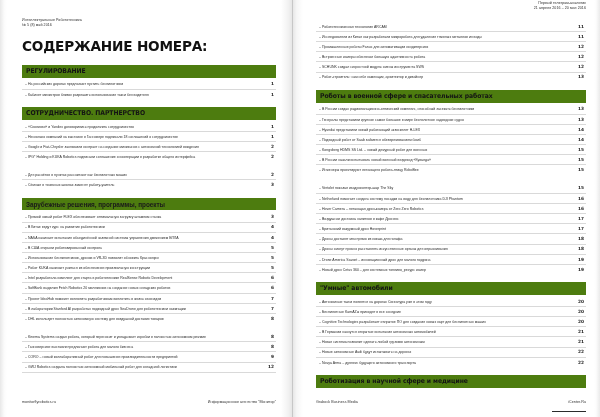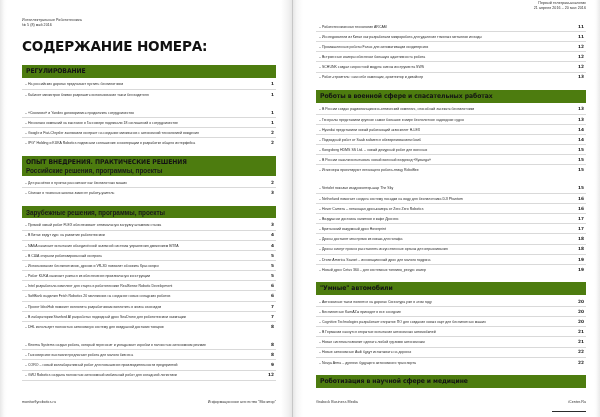--- a/index.html
+++ b/index.html
@@ -217,44 +217,43 @@
               <span class="entry-text">– На российских дорогах предлагают пустить беспилотники</span>
               <span class="entry-page">1</span>
             </div>
             <div class="entry">
               <span class="entry-text">– Кабинет министров близок разрешить использование такси без водителя</span>
               <span class="entry-page">1</span>
             </div>
           </div>
         </div>
         <div class="section">
+          <div class="section-bar">
+            <span class="section-name">СОТРУДНИЧЕСТВО. ПАРТНЕРСТВО</span>
+          </div>
           <div class="entries">
             <div class="entry">
               <span class="entry-text">– «Сколково» и Yandex договорились продолжить сотрудничество</span>
               <span class="entry-page">1</span>
             </div>
             <div class="entry">
               <span class="entry-text">– Несколько компаний на выставке в Ганновере подписали 18 соглашений о сотрудничестве</span>
               <span class="entry-page">1</span>
             </div>
             <div class="entry">
               <span class="entry-text">– Google и Fiat-Chrysler заключили контракт на создание минивэнов с автономной технологией вождения</span>
               <span class="entry-page">2</span>
             </div>
             <div class="entry">
               <span class="entry-text">– IPG* Holding и KUKA Robotics подписали соглашение о кооперации в разработке общего интерфейса</span>
               <span class="entry-page">2</span>
             </div>
           </div>
         </div>
         <div class="section">
-          <div class="section-bar">
-            <span class="section-name">ОПЫТ ВНЕДРЕНИЯ. ПРАКТИЧЕСКИЕ РЕШЕНИЯ</span>
-            <span class="section-sub">Российские решения, программы, проекты</span>
-          </div>
           <div class="entries">
             <div class="entry">
               <span class="entry-text">– Для расчётов в пунктах рассчитают как беспилотных машин</span>
               <span class="entry-page">2</span>
             </div>
             <div class="entry">
               <span class="entry-text">– Сёмные в точечных школах заменят работу-учитель</span>
               <span class="entry-page">3</span>
             </div>
           </div>

